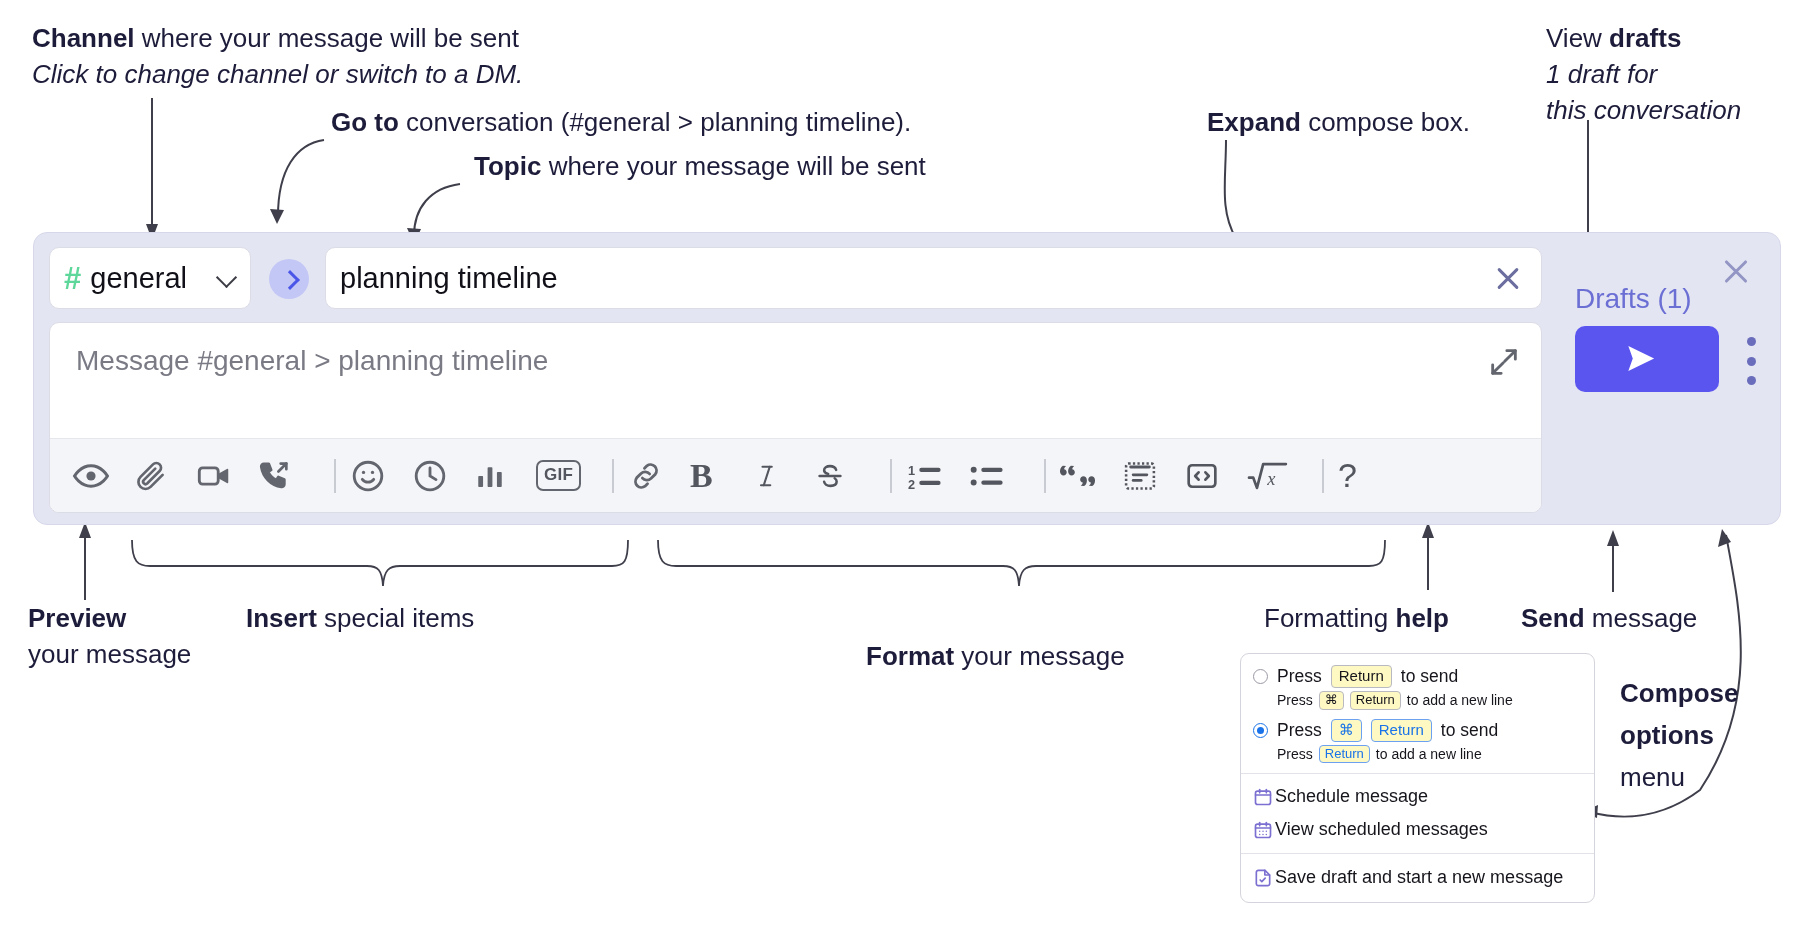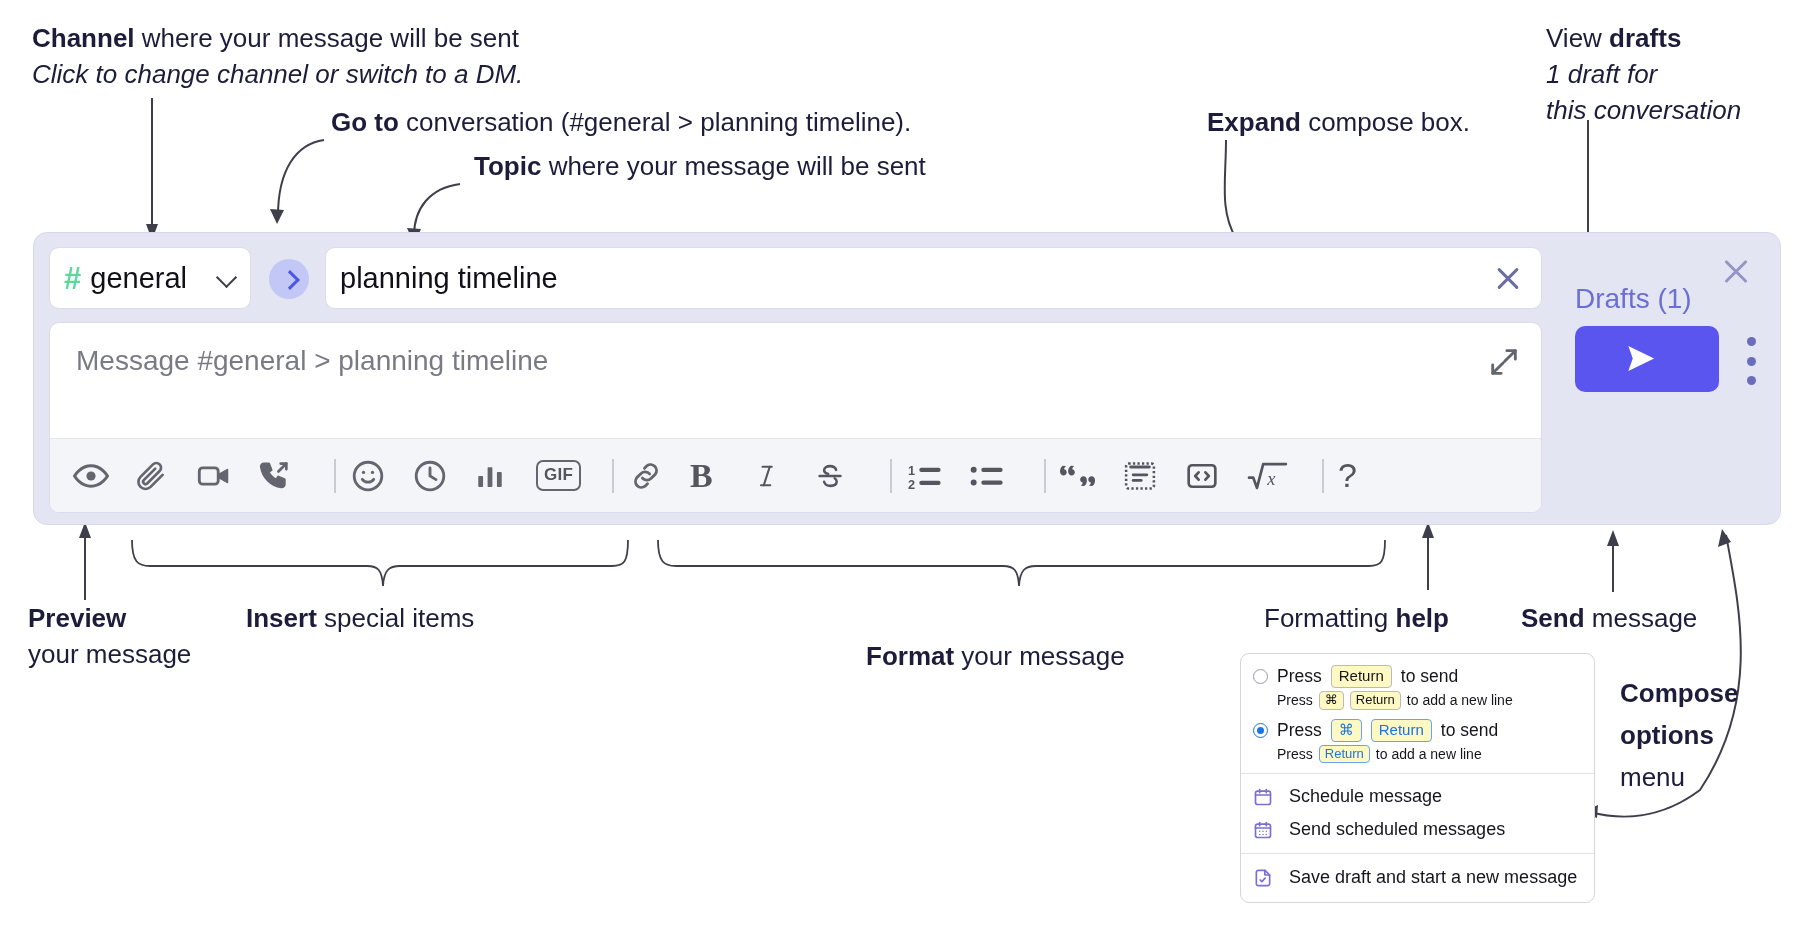--- a/index.html
+++ b/index.html
@@ -197,21 +197,21 @@
   kbd {
     display:inline-block;
     border:1px solid #b9b9c2; border-radius:4px;
     padding: 1px 7px 2px; font-family:"Liberation Sans", sans-serif;
     font-size: 15px; background:#fef9c3; color:#16151c; line-height:1.2;
   }
   .opt-sub kbd { font-size: 13px; padding: 0 5px 1px; }
   kbd.blue { border-color:#6ba1f0; color:#1a73e8; }
   .opt-div { height:1px; background:#e2e2e8; }
   .menu-item {
-    display:flex; align-items:center; gap:16px;
+    display:flex; align-items:center; gap:2px;
     padding: 6px 12px; font-size: 18px; cursor:pointer;
   }
   .mi-ico { width:20px; height:20px; flex:none; color:#7b6fd1; }
   .mi-ico svg { display:block; }
 </style>
 </head>
 <body>
 
 <div id="stage">
 
@@ -563,21 +563,21 @@
               <path d="M8 3v4"></path>
               <path d="M16 3v4"></path>
             <circle cx="8" cy="13.5" r=".9" fill="#7b6fd1" stroke="none"></circle>
             <circle cx="12" cy="13.5" r=".9" fill="#7b6fd1" stroke="none"></circle>
             <circle cx="16" cy="13.5" r=".9" fill="#7b6fd1" stroke="none"></circle>
             <circle cx="8" cy="17.3" r=".9" fill="#7b6fd1" stroke="none"></circle>
             <circle cx="12" cy="17.3" r=".9" fill="#7b6fd1" stroke="none"></circle>
             <circle cx="16" cy="17.3" r=".9" fill="#7b6fd1" stroke="none"></circle>
           </svg>
         </span>
-        <span>Send scheduled messages</span>
+        <span>View scheduled messages</span>
       </div>
     </div>
 
     <div class="opt-div"></div>
 
     <div style="padding:7px 0 8px;">
       <div class="menu-item">
         <span class="mi-ico">
           <svg width="20" height="20" viewBox="0 0 24 24" fill="none" stroke="#7b6fd1" stroke-width="2" stroke-linecap="round" stroke-linejoin="round">
             <path d="M14.4 2.8H6.4A2.4 2.4 0 0 0 4 5.2v13.6a2.4 2.4 0 0 0 2.4 2.4h11.2a2.4 2.4 0 0 0 2.4-2.4V8.4z"></path>

